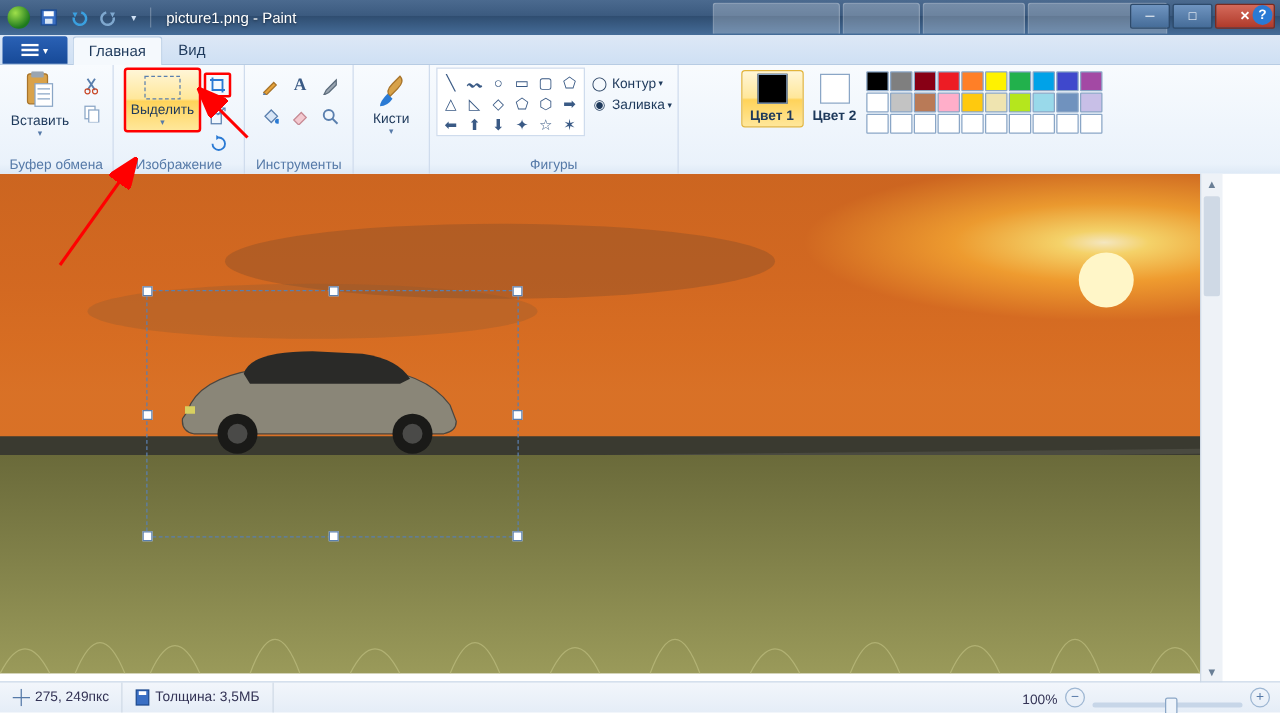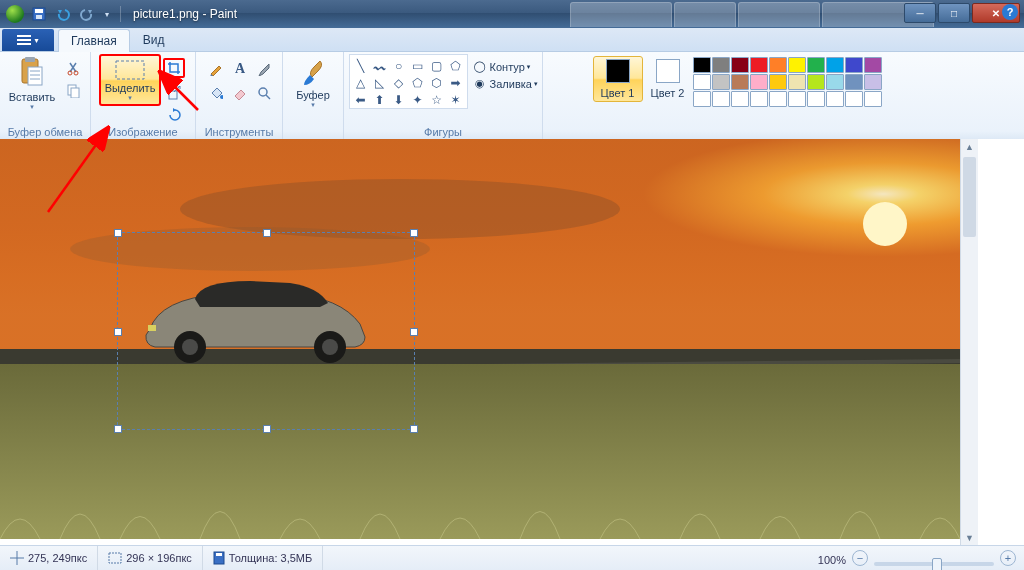--- a/index.html
+++ b/index.html
@@ -234,21 +234,21 @@
     <div class="glabel">Инструменты</div>
   </div>
 
   <div class="group" style="width:52px">
     <div class="body">
       <div class="bigbtn">
         <svg width="30" height="30">
             <path d="M22 4 Q26 8 20 14 L14 20 Q10 16 16 10 Z" fill="#d7a24a" stroke="#a8742a"></path>
             <path d="M12 18 Q6 24 6 28 Q12 28 16 22 Z" fill="#2a7ad4"></path>
           </svg>
-        <span class="cap">Буфер</span>
+        <span class="cap">Кисти</span>
         <span class="dd">▾</span>
       </div>
     </div>
   </div>
 
   <div class="group" style="width:190px">
     <div class="body">
       <div style="border:1px solid #cfdced;background:#fff;">
         <div class="shapesgrid">
           <span>╲</span>
@@ -281,21 +281,21 @@
             <span class="ic">◉</span>
             <span>Заливка</span>
             <span style="font-size:7px;margin-left:2px;">▾</span>
           </div>
       </div>
     </div>
     <div class="glabel">Фигуры</div>
   </div>
 
 
-  <div class="group" style="width:380px;border-right:none;">
+  <div class="group" style="width:380px;border-right:none;font-weight:bold;">
     <div class="body" style="align-items:flex-start;">
       <div class="bigbtn hot" style="margin-top:2px">
         <span class="colorswatch" style="background:#000000"></span>
         <span class="cap" style="margin-top:4px">Цвет 1</span>
       </div>
       <div class="bigbtn" style="margin-top:2px">
         <span class="colorswatch" style="background:#ffffff"></span>
         <span class="cap" style="margin-top:4px">Цвет 2</span>
       </div>
       <div class="palette" id="palette">
@@ -412,26 +412,20 @@
 
 <div class="status">
   <div class="cell">
     <svg width="14" height="14">
         <line x1="7" y1="0" x2="7" y2="14" stroke="#567aa8"></line>
         <line x1="0" y1="7" x2="14" y2="7" stroke="#567aa8"></line>
       </svg>
     <span>275, 249пкс</span>
   </div>
   <div class="cell">
-    <svg width="14" height="12">
-        <rect x="1" y="1" width="12" height="10" fill="none" stroke="#567aa8" stroke-dasharray="2 1"></rect>
-      </svg>
-    <span>296 × 196пкс</span>
-  </div>
-  <div class="cell">
     <svg width="12" height="14">
         <rect x="1" y="1" width="10" height="12" fill="#3a6fc4" stroke="#1d4a8f"></rect>
         <rect x="3" y="2" width="6" height="3" fill="#fff"></rect>
       </svg>
     <span>Толщина: 3,5МБ</span>
   </div>
   <div class="spacer"></div>
   <div class="zoom">
     <span>100%</span>
     <span class="pm">−</span>

